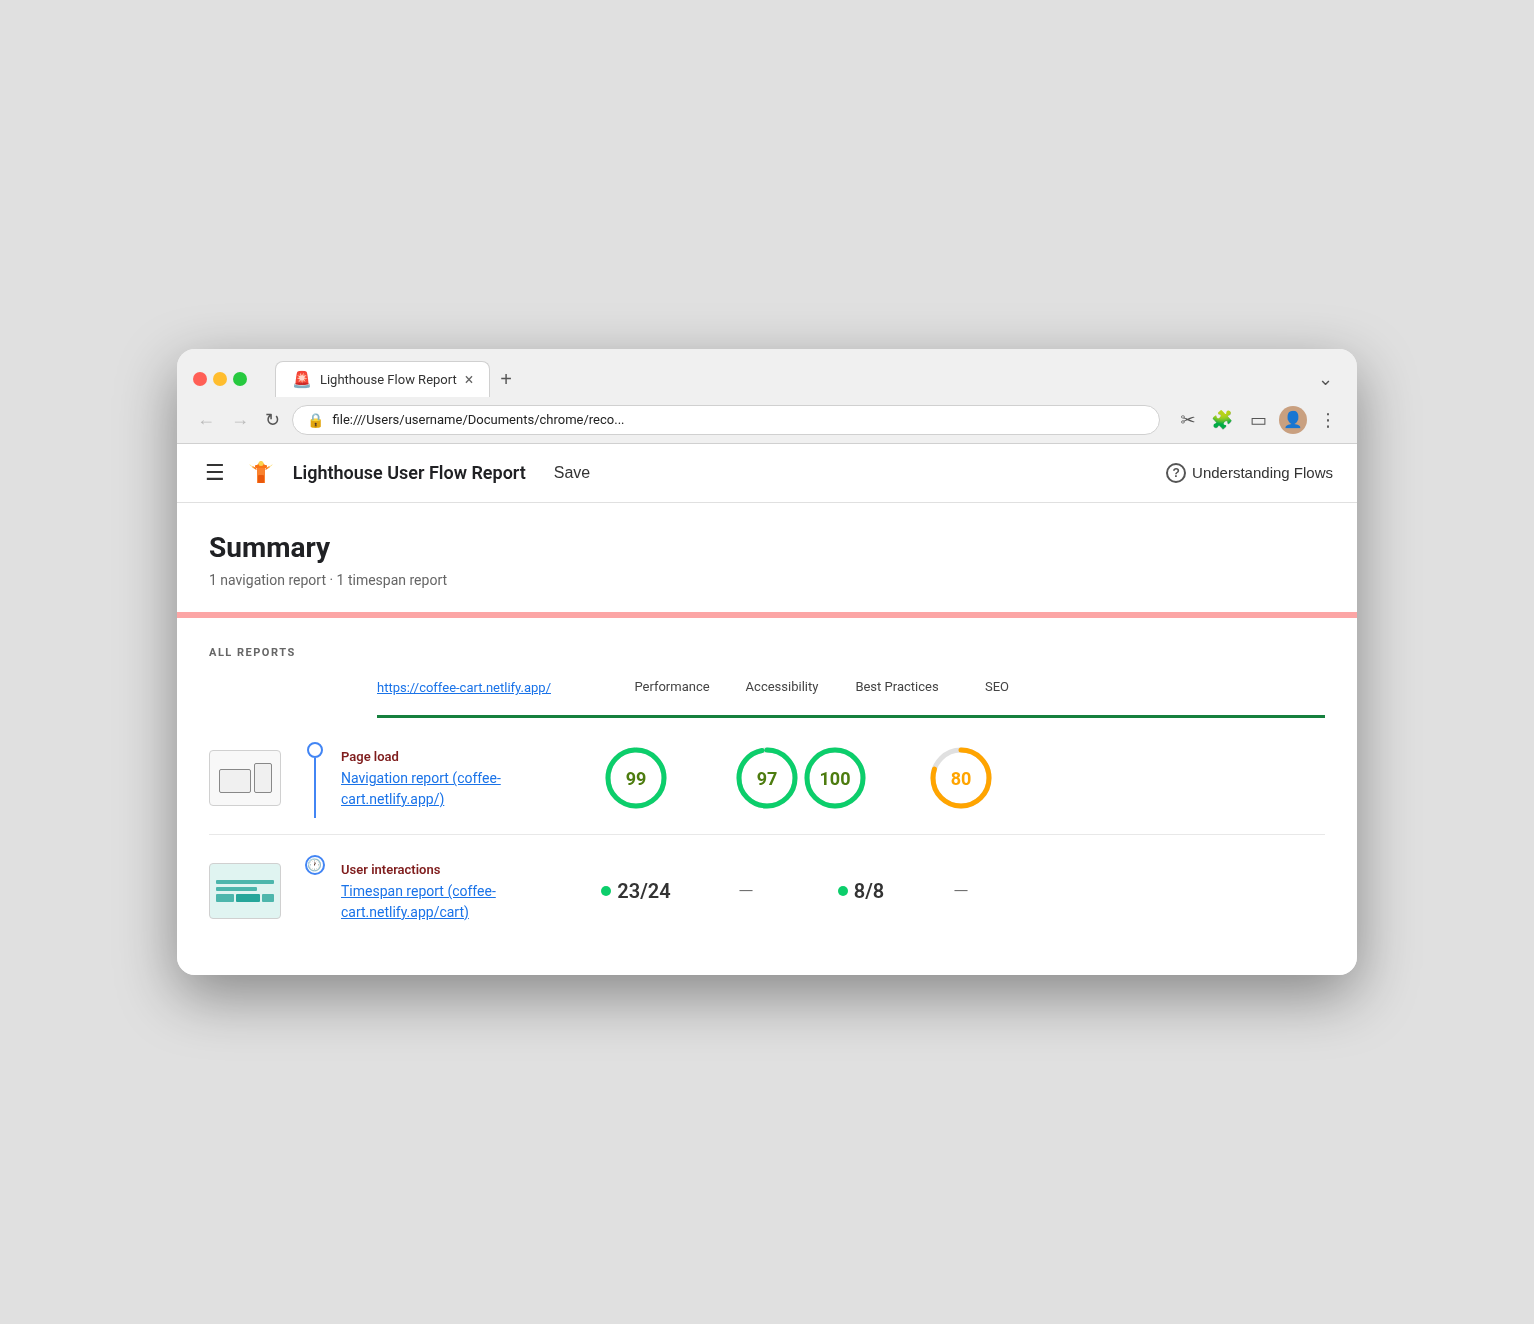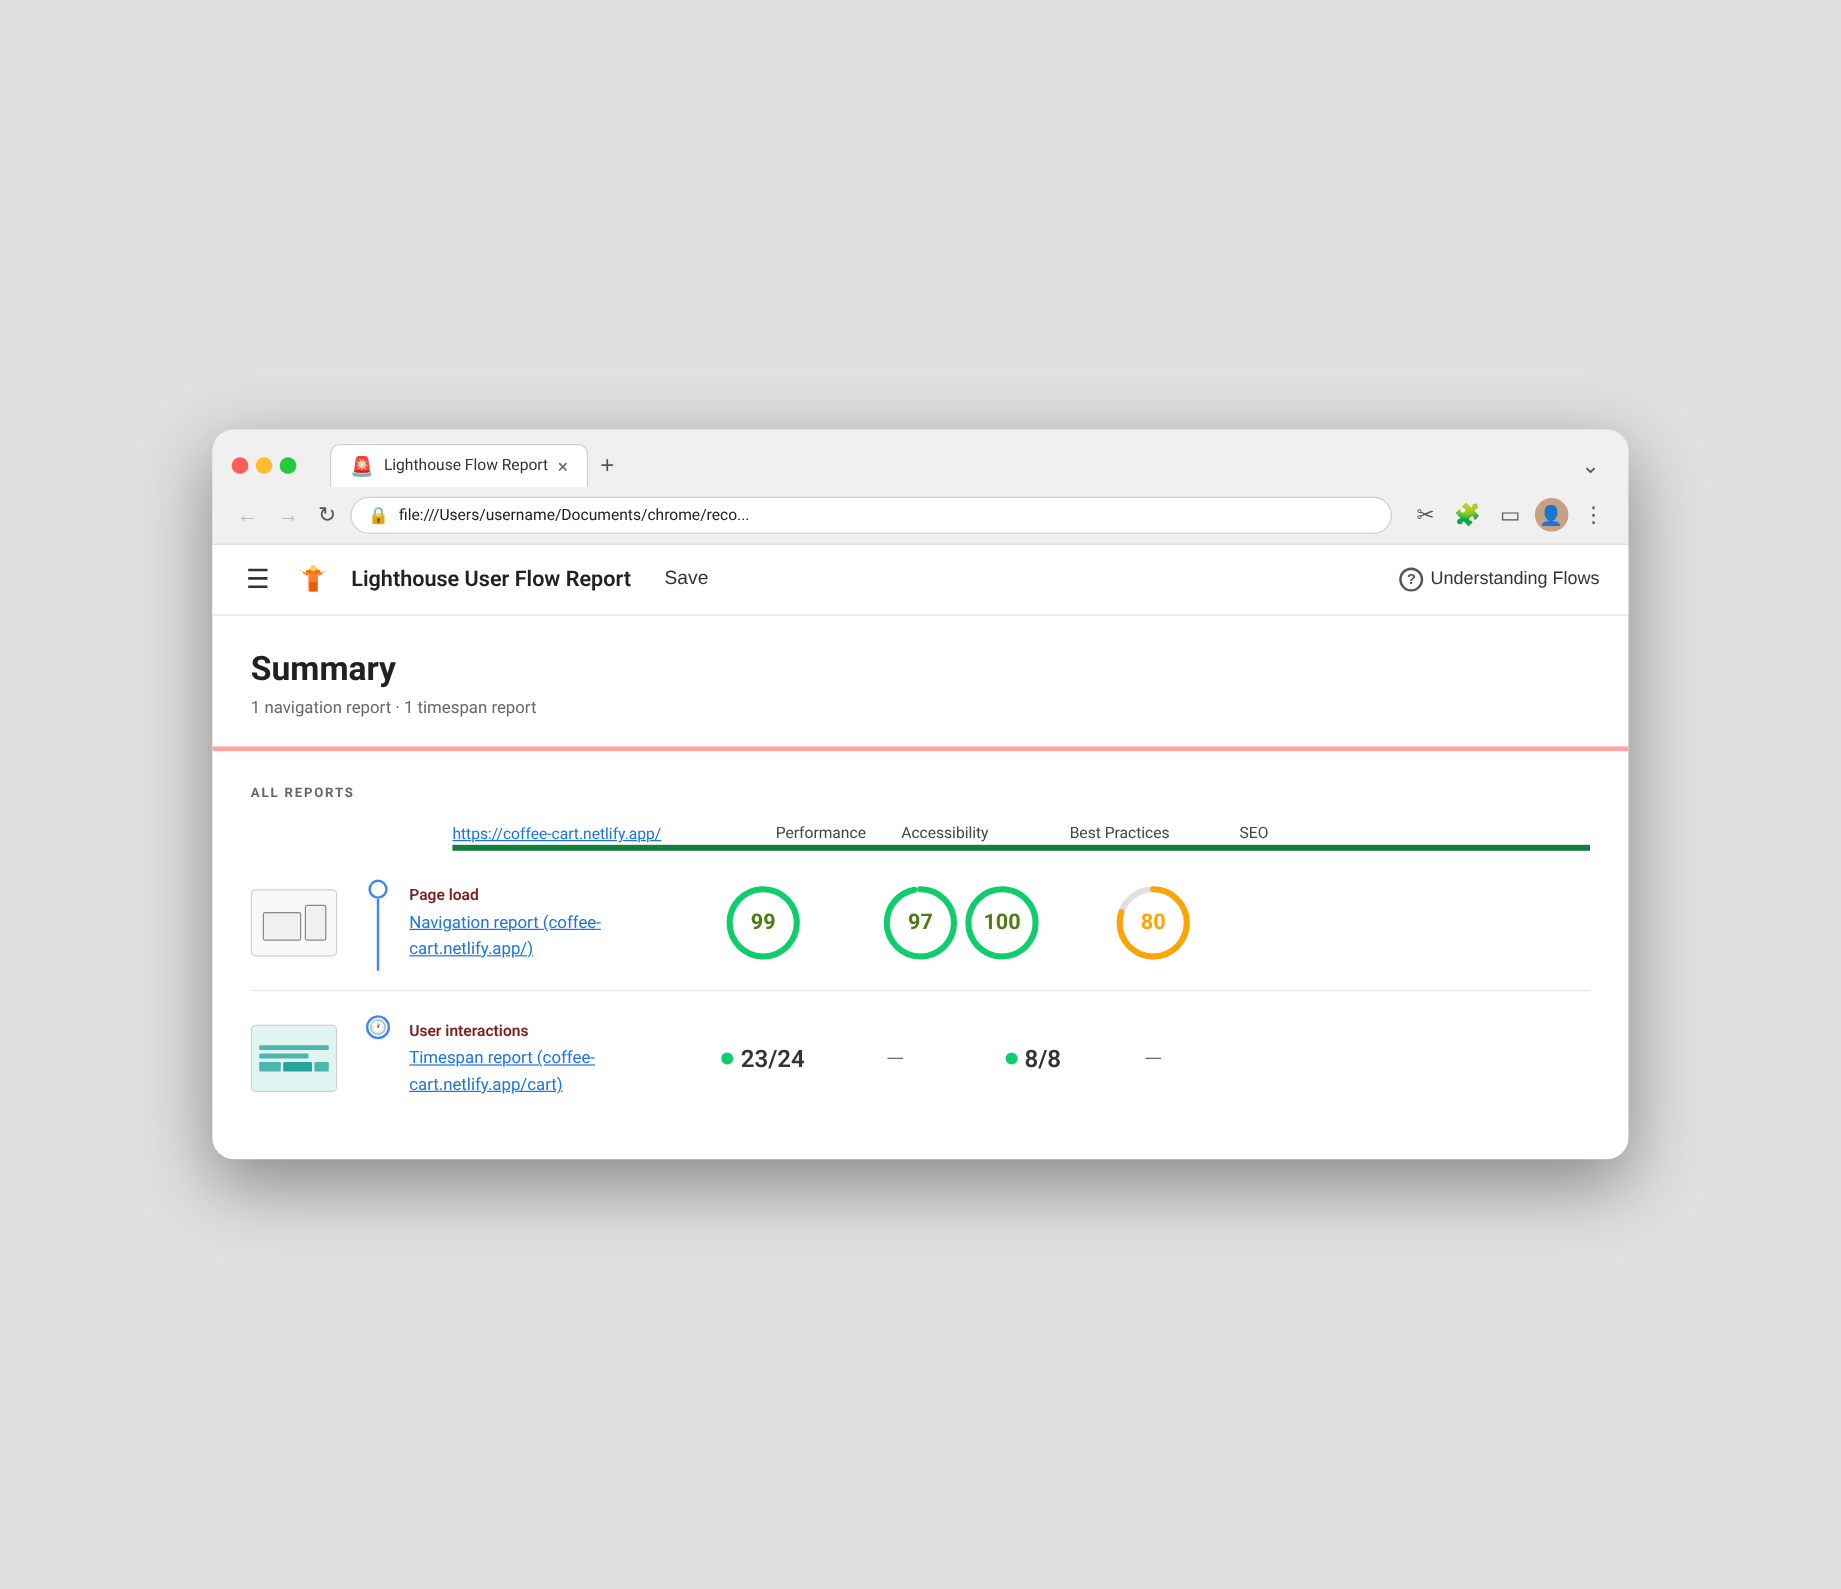--- a/index.html
+++ b/index.html
@@ -209,21 +209,21 @@
       align-items: center;
       justify-content: center;
       font-size: 12px;
       font-weight: bold;
       color: #555;
     }
 
     
     .summary-section {
       padding: 28px 32px 24px;
-      border-bottom: 4px solid #fca5a5;
+      border-bottom: 6px solid #fca5a5;
     }
     .summary-title {
       font-size: 28px;
       font-weight: 700;
       color: #202124;
       margin-bottom: 8px;
     }
     .summary-subtitle {
       font-size: 14px;
       color: #666;
@@ -429,24 +429,24 @@
     </div>
 
     <div class="summary-section">
       <h1 class="summary-title">Summary</h1>
       <p class="summary-subtitle">1 navigation report · 1 timespan report</p>
     </div>
 
     <div class="all-reports-section">
       <div class="all-reports-label">ALL REPORTS</div>
 
-      <div style="display:flex; align-items:flex-end; padding-bottom:1px; border-bottom:5px solid #15803d; margin-bottom:4px; margin-left: 168px; gap:12px;">
+      <div style="display:flex; align-items:flex-end; padding-bottom:20px; border-bottom:3px solid #15803d; margin-bottom:4px; margin-left: 168px; gap:0;">
         <div style="width:240px; font-size:13px; color:#1a73e8; text-decoration:underline; cursor:pointer;">https://coffee-cart.netlify.app/</div>
         <div style="width:110px; text-align:center; font-size:13px; color:#444; line-height:1.3;">Performance</div>
-        <div style="width:110px; font-size:13px; color:#444; line-height:1.3;">Accessibility</div>
+        <div style="width:110px; text-align:center; font-size:13px; color:#444; line-height:1.3;">Accessibility</div>
         <div style="width:120px; text-align:center; font-size:13px; color:#444; line-height:1.3;">Best Practices</div>
         <div style="width:80px; text-align:center; font-size:13px; color:#444; line-height:1.3;">SEO</div>
       </div>
 
       <div class="report-row" style="align-items:center; padding: 16px 0;">
 
         <div class="report-thumbnail" style="margin-right:8px;">
           <div style="padding:6px; width:100%;">
             <div style="display:flex; gap:3px; justify-content:center; align-items:flex-end;">
               <div style="width:32px; height:24px; border:1.5px solid #888; border-radius:2px; background:#f0f0f0;"></div>

